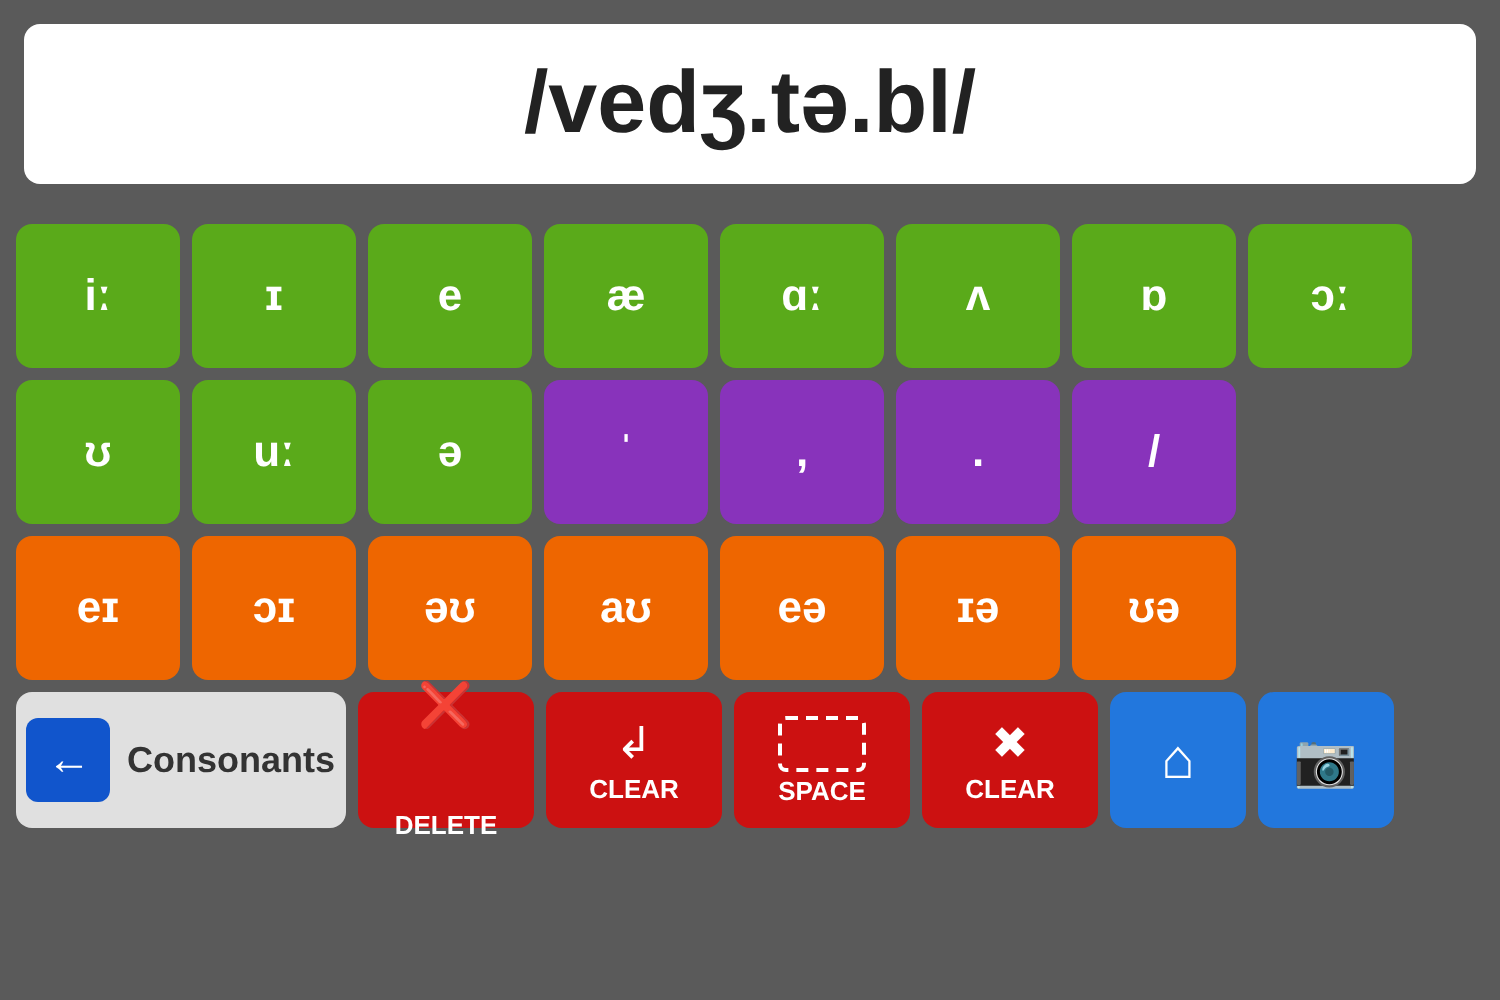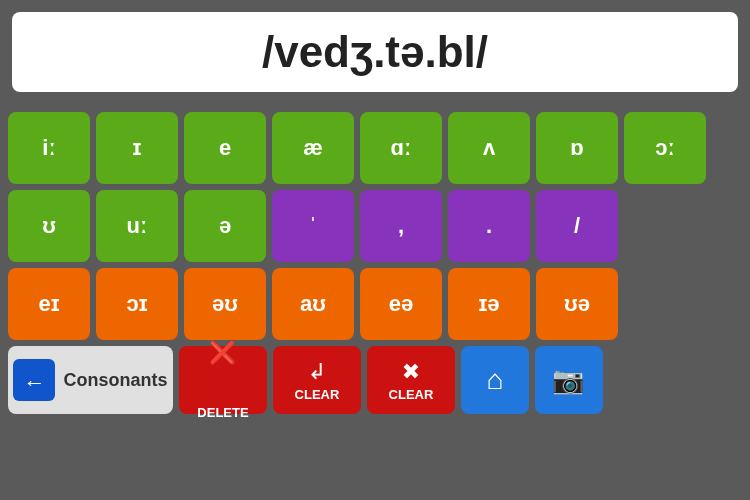--- a/index.html
+++ b/index.html
@@ -252,20 +252,24 @@
     <div class="key-delete">
       <div class="icon">❌</div>
       <div class="label">DELETE</div>
     </div>
 
     <div class="key-return">
       <div class="icon">↲</div>
       <div class="label">CLEAR</div>
     </div>
 
+    <div class="key-space">
+      <div class="space-border"></div>
+      <div class="label">SPACE</div>
+    </div>
 
     <div class="key-clear">
       <div class="icon">✖</div>
       <div class="label">CLEAR</div>
     </div>
 
     <div class="key-home">
       <span>⌂</span>
     </div>
 

